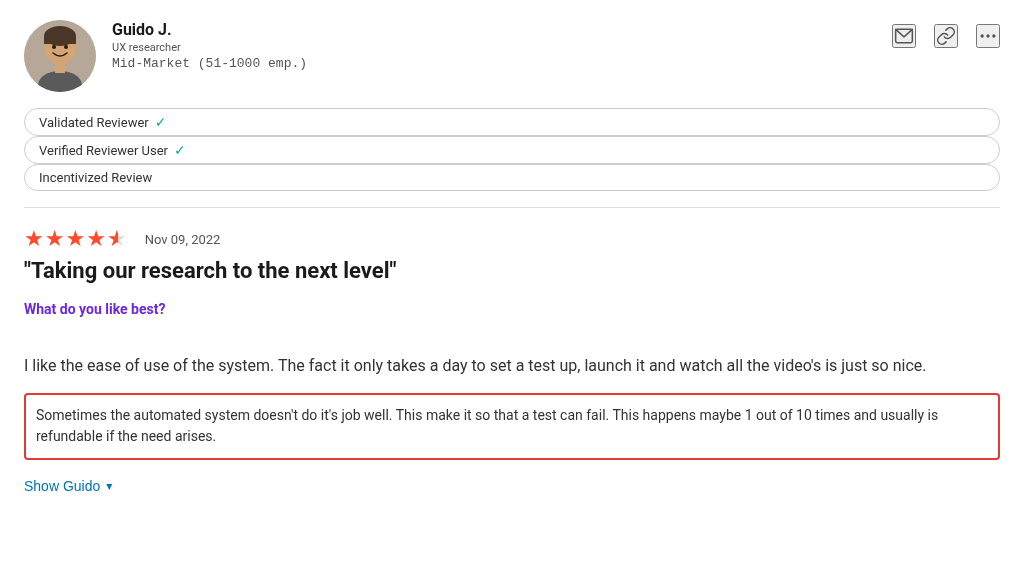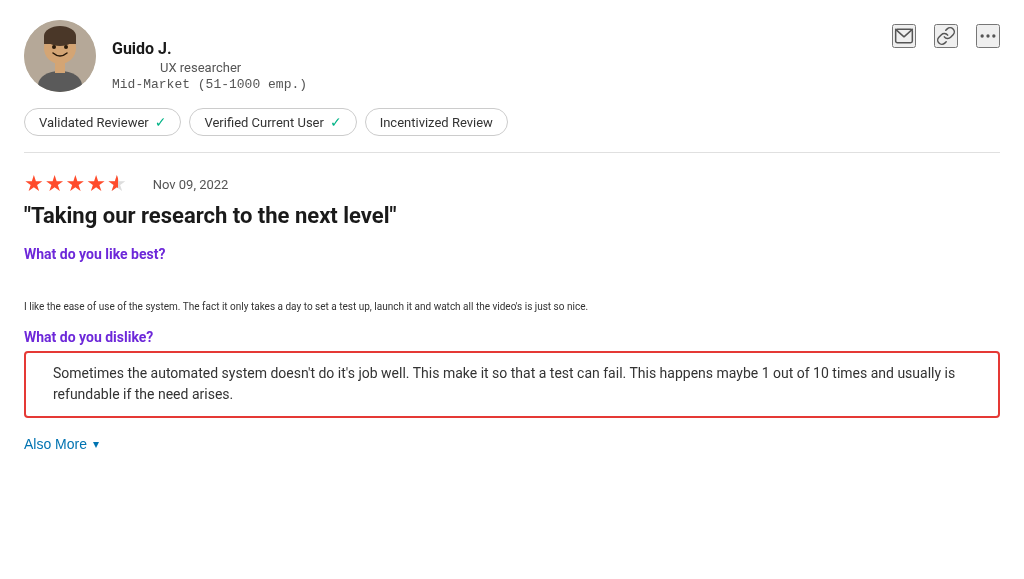--- a/index.html
+++ b/index.html
@@ -14,38 +14,38 @@
 
     
     .profile-section {
       display: flex;
       align-items: flex-start;
       justify-content: space-between;
       margin-bottom: 16px;
     }
     .profile-left {
       display: flex;
-      align-items: flex-end;
+      align-items: flex-start;
       gap: 16px;
     }
     .avatar {
       width: 72px;
       height: 72px;
       border-radius: 50%;
       overflow: hidden;
       background: #c0b8a8;
       flex-shrink: 0;
       display: flex;
       align-items: center;
       justify-content: center;
     }
     .avatar svg { width: 72px; height: 72px; }
     .profile-info { display: flex; flex-direction: column; gap: 2px; }
     .profile-name { font-weight: 700; font-size: 16px; color: #1a1a1a; }
-    .profile-role { font-size: 13px; color: #555; margin-left: 48px; }
+    .profile-role { font-size: 11px; color: #555; }
     .profile-company { font-size: 13px; color: #555; font-family: Liberation Mono, monospace; }
 
     
     .header-icons {
       display: flex;
       align-items: center;
       gap: 18px;
       padding-top: 4px;
     }
     .icon-btn {
@@ -53,22 +53,23 @@
       display: flex; align-items: center; justify-content: center;
       cursor: pointer;
       color: #555;
     }
     .icon-btn svg { width: 20px; height: 20px; }
 
     
     .badges-row {
       display: flex;
       flex-wrap: wrap;
-      gap: 8px;
+      gap: 0;
       margin-bottom: 16px;
+      flex-direction: column;
     }
     .badge {
       display: inline-flex;
       align-items: center;
       gap: 6px;
       border: 1.5px solid #ccc;
       border-radius: 20px;
       padding: 5px 14px;
       font-size: 13px;
       color: #333;
@@ -90,48 +91,48 @@
       gap: 10px;
       margin-bottom: 8px;
     }
     .stars {
       display: flex;
       align-items: center;
       gap: 1px;
     }
     .star { font-size: 22px; line-height: 1; }
     .star.full { color: #ff4b2b; }
-    .review-date { font-size: 13px; color: #555; margin-left: 16px; }
+    .review-date { font-size: 13px; color: #555; margin-left: 8px; }
 
     .review-title {
       font-size: 22px;
       font-weight: 700;
       color: #1a1a1a;
       margin-bottom: 18px;
     }
 
     .section-label {
       font-weight: 700;
       font-size: 14px;
       color: #6d28d9;
       margin-bottom: 6px;
     }
     .section-text {
-      font-size: 10px;
+      font-size: 16px;
       color: #333;
       line-height: 1.55;
       margin-bottom: 14px;
       margin-top: 37px;
     }
 
     
     .dislike-box {
       border: 2px solid #e53935;
       border-radius: 4px;
-      padding: 10px 27px;
+      padding: 10px 10px;
       margin-bottom: 16px;
       font-size: 14px;
       color: #333;
       line-height: 1.55;
     }
 
     
     .show-more-btn {
       display: inline-flex;
       align-items: center;
@@ -199,21 +200,21 @@
     </button>
   </div>
 </div>
 
 <div class="badges-row">
   <div class="badge">
     <span>Validated Reviewer</span>
     <span class="check">✓</span>
   </div>
   <div class="badge">
-    <span>Verified Current User</span>
+    <span>Verified Reviewer User</span>
     <span class="check">✓</span>
   </div>
   <div class="badge">
     <span>Incentivized Review</span>
   </div>
 </div>
 
 <hr class="divider">
 
 <div class="review-section">
@@ -235,24 +236,23 @@
   </div>
 
   
   <div class="review-title">"Taking our research to the next level"</div>
 
   
   <div class="section-label">What do you like best?</div>
   <div class="section-text">I like the ease of use of the system. The fact it only takes a day to set a test up, launch it and watch all the video's is just so nice.</div>
 
   
-  <div class="section-label">What do you dislike?</div>
   <div class="dislike-box">
     <span>Sometimes the automated system doesn't do it's job well. This make it so that a test can fail. This happens maybe 1 out of 10 times and usually is refundable if the need arises.</span>
   </div>
 
   
   <button class="show-more-btn">
-    <span>Also More</span>
+    <span>Show Guido</span>
     <span class="chevron">▾</span>
   </button>
 
 </div>
 
 </body></html>

